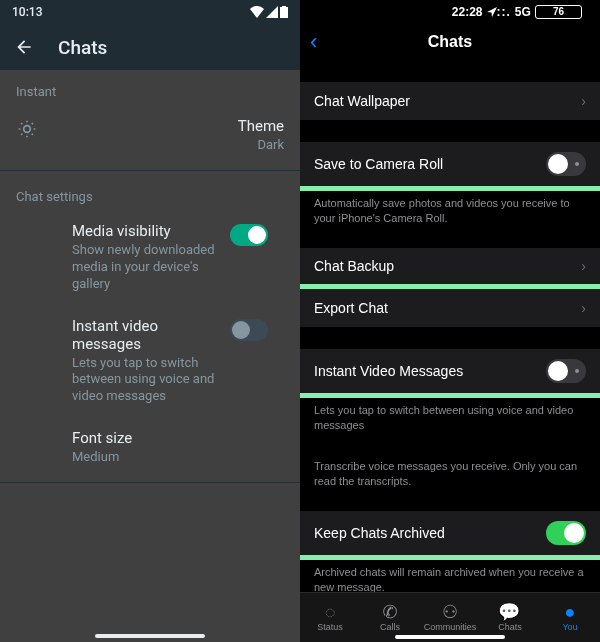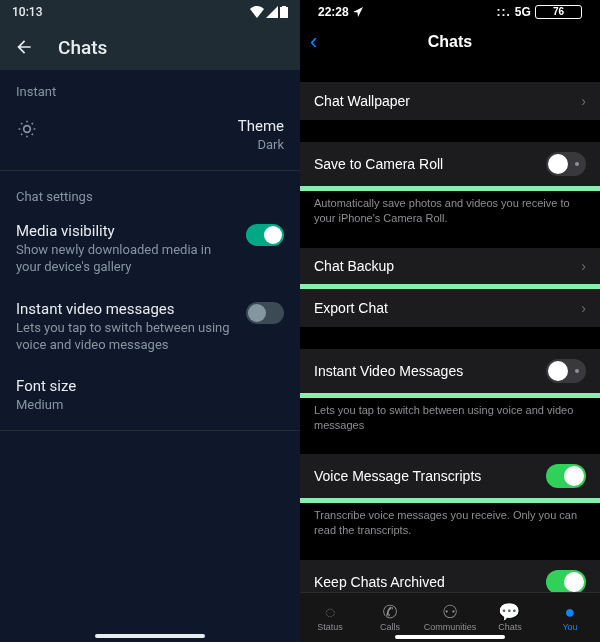--- a/index.html
+++ b/index.html
@@ -1,45 +1,45 @@
 <!DOCTYPE html>
 <html><head>
 <meta charset="utf-8">
 <style>
   * { margin:0; padding:0; box-sizing:border-box; -webkit-font-smoothing:antialiased; }
   html,body { width:600px; height:642px; background:#000; font-family:-apple-system,BlinkMacSystemFont,"Segoe UI",Roboto,sans-serif; overflow:hidden; }
   .wrap { display:flex; width:600px; height:642px; }
   .col { flex:1 1 50%; height:642px; overflow:hidden; position:relative; }
   
-  .android { background:#0f172a; color:#e9edef; }
+  .android { background:#404040; color:#e9edef; }
   .a-status { display:flex; align-items:center; justify-content:space-between; height:24px; padding:0 12px; font-size:12px; font-weight:500; background:#1f2c34; }
   .a-status .icons { display:flex; gap:2px; align-items:center; }
   .a-header { display:flex; align-items:center; gap:24px; height:46px; padding:0 14px; background:#1f2c34; }
   .a-header .title { font-size:19px; font-weight:500; }
   .a-section-title { font-size:13px; color:#8696a0; padding:14px 16px 6px; }
   .a-item { display:flex; align-items:flex-start; padding:12px 16px; gap:24px; }
   .a-item .icon-slot { width:22px; display:flex; justify-content:center; padding-top:2px; color:#8696a0; }
   .a-item .text { flex:1;text-align:right; }
   .a-item .label { font-size:15px; color:#e9edef; }
   .a-item .sub { font-size:13px; color:#8696a0; margin-top:2px; line-height:1.3; }
-  .a-toggle-row { display:flex; align-items:flex-start; padding:12px 16px; gap:8px; }
+  .a-toggle-row { display:flex; align-items:flex-start; padding:12px 32px; gap:8px;margin-left:40px; }
   .a-toggle-row .text { flex:1; }
   .a-toggle-row .label { font-size:15px; color:#e9edef; }
   .a-toggle-row .sub { font-size:13px; color:#8696a0; margin-top:2px; line-height:1.3; }
   .a-switch { width:38px; height:22px; border-radius:11px; position:relative; flex:0 0 38px; margin-top:2px;}
   .a-switch::after { content:""; position:absolute; width:18px; height:18px; border-radius:50%; top:2px; }
   .a-switch.on  { background:#00a884; }
   .a-switch.on::after  { right:2px; background:#fff; }
   .a-switch.off { background:#3b4a54; }
   .a-switch.off::after { left:2px; background:#8696a0; }
   .a-divider { height:1px; background:#222d34; margin:4px 0; }
   .a-navbar { position:absolute; bottom:4px; left:50%; transform:translateX(-50%); width:110px; height:4px; border-radius:2px; background:#e9edef; }
   
   .ios { background:#000; color:#fff; font-family:-apple-system,"SF Pro Text",sans-serif; }
-  .i-status { display:flex; align-items:center; justify-content:space-between; height:24px; padding:0 18px; font-size:12px; font-weight:600; }
+  .i-status { display:flex; align-items:center; justify-content:flex-end; height:24px; padding:0 18px; font-size:12px; font-weight:600; }
   .i-status .left { display:flex; gap:4px; align-items:center;}
   .i-status .right { display:flex; gap:4px; align-items:center;}
   .i-batt { border:1px solid #fff; border-radius:3px; padding:0 17px; font-size:10px; line-height:12px;}
   .i-header { display:flex; align-items:center; justify-content:center; position:relative; height:36px; }
   .i-header .back { position:absolute; left:10px; color:#0a84ff; font-size:22px; line-height:1; }
   .i-header .title { font-size:16px; font-weight:600; }
   .i-group { margin-top:22px; }
   .i-row { background:#1c1c1e; display:flex; align-items:center; padding:10px 14px; font-size:14px; border-bottom:5px solid #86efac; min-height:38px;}
   .i-row:last-child { border-bottom:none; }
   .i-row .label { flex:1; }
@@ -184,24 +184,20 @@
 
       <div class="i-group">
         <div class="i-row">
           <span class="label">Instant Video Messages</span>
           <div class="i-switch off offdot"></div>
         </div>
         <div class="i-footer">Lets you tap to switch between using voice and video messages</div>
       </div>
 
       <div class="i-group">
-        <div class="i-row">
-          <span class="label">Voice Message Transcripts</span>
-          <div class="i-switch on"></div>
-        </div>
         <div class="i-footer">Transcribe voice messages you receive. Only you can read the transcripts.</div>
       </div>
 
       <div class="i-group">
         <div class="i-row">
           <span class="label">Keep Chats Archived</span>
           <div class="i-switch on"></div>
         </div>
         <div class="i-footer">Archived chats will remain archived when you receive a new message.</div>
       </div>

